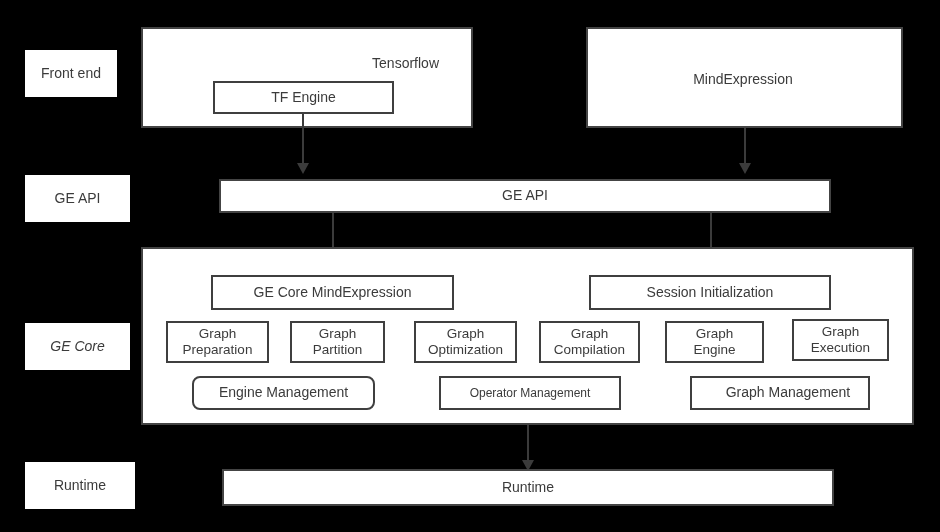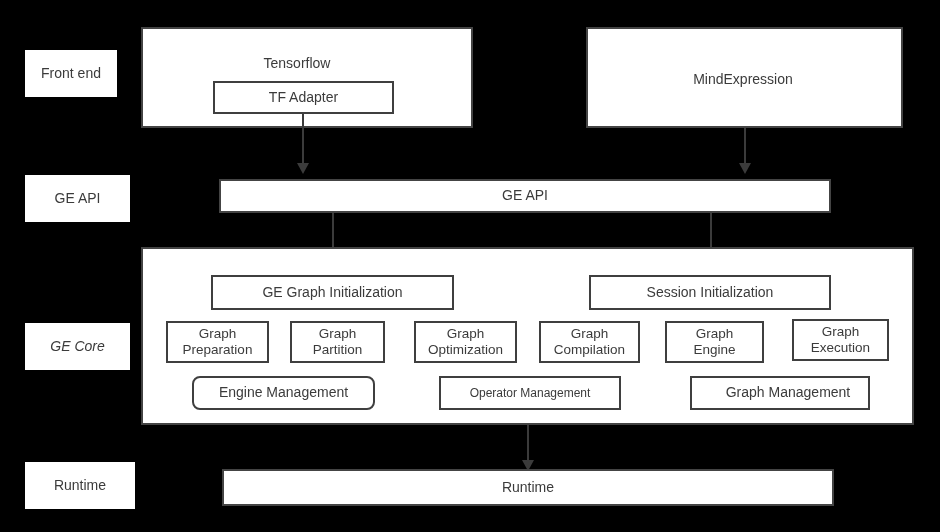--- a/index.html
+++ b/index.html
@@ -77,23 +77,23 @@
   <div class="box label-box" style="left:25px; top:323px; width:105px; height:47px;font-style:italic;">
     <span>GE Core</span>
   </div>
 
   <div class="box label-box" style="left:25px; top:462px; width:110px; height:47px;">
     <span>Runtime</span>
   </div>
 
   <div class="box outer-box" style="left:141px; top:27px; width:332px; height:101px; display:block;">
   </div>
-  <div class="title-text" style="left:141px; top:55px; width:312px;">Tensorflow</div>
+  <div class="title-text" style="left:127px; top:55px; width:312px;text-align:right;">Tensorflow</div>
   <div class="box inner-box" style="left:213px; top:81px; width:181px; height:33px; font-size:14px;">
-    <span>TF Adapter</span>
+    <span>TF Engine</span>
   </div>
 
   <div class="box outer-box" style="left:586px; top:27px; width:317px; height:101px; display:block;">
   </div>
   <div class="title-text" style="left:586px; top:71px; width:314px;">MindExpression</div>
 
   <div class="connector" style="left:302px; top:114px; width:2px; height:50px;"></div>
   <div class="arrow-head" style="left:297px; top:163px;"></div>
 
   <div class="connector" style="left:744px; top:128px; width:2px; height:36px;"></div>
@@ -106,21 +106,21 @@
   <div class="connector" style="left:332px; top:213px; width:2px; height:51px;"></div>
   <div class="arrow-head" style="left:327px; top:263px;"></div>
 
   <div class="connector" style="left:710px; top:213px; width:2px; height:51px;"></div>
   <div class="arrow-head" style="left:705px; top:263px;"></div>
 
   <div class="box outer-box" style="left:141px; top:247px; width:773px; height:178px; display:block;">
   </div>
 
   <div class="box inner-box" style="left:211px; top:275px; width:243px; height:35px; font-size:14px;">
-    <span>GE Graph Initialization</span>
+    <span>GE Core MindExpression</span>
   </div>
 
   <div class="box inner-box" style="left:589px; top:275px; width:242px; height:35px; font-size:14px;align-items:center;">
     <span>Session Initialization</span>
   </div>
 
   <div class="box inner-box" style="left:166px; top:321px; width:103px; height:42px; font-size:13.5px; flex-direction:column;">
     <span>Graph</span>
     <span>Preparation</span>
   </div>

